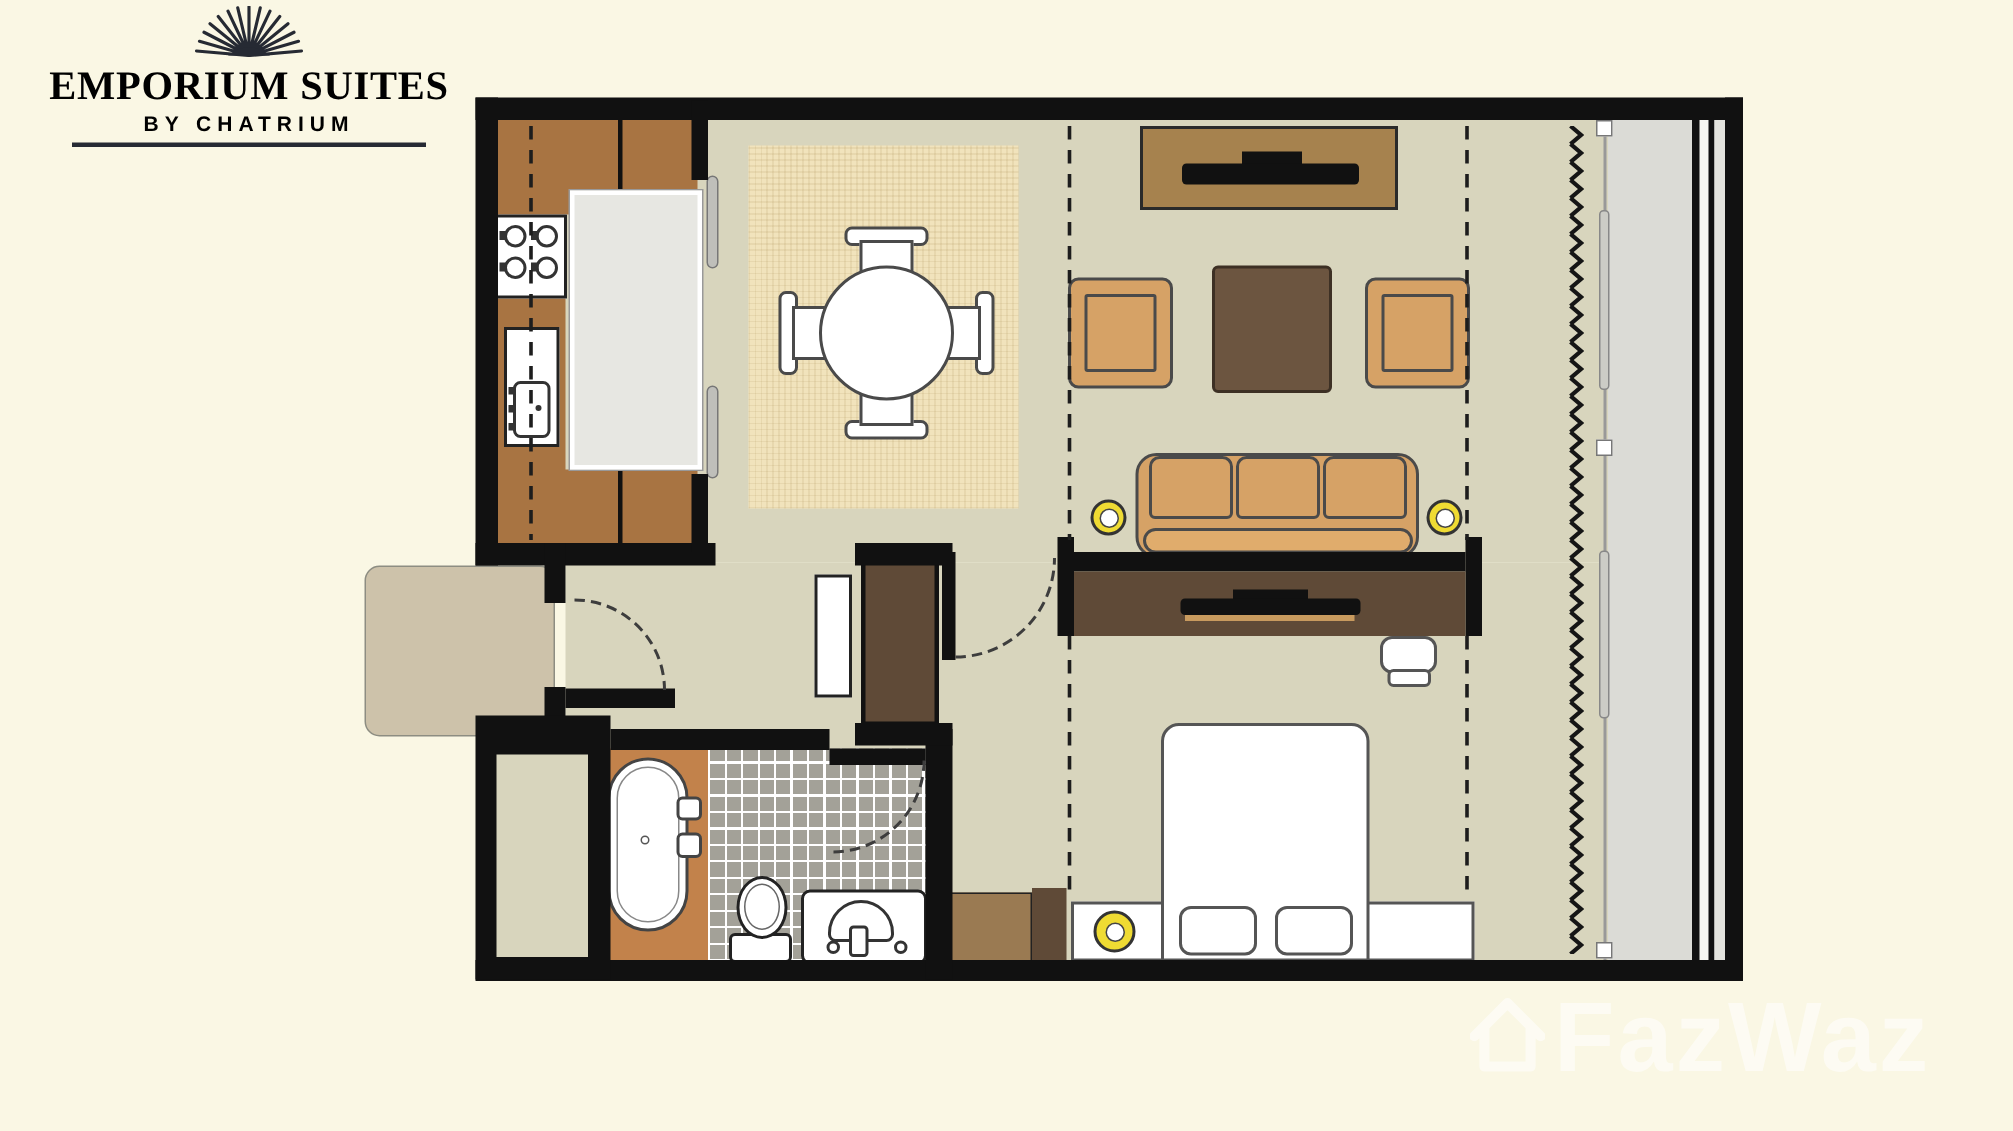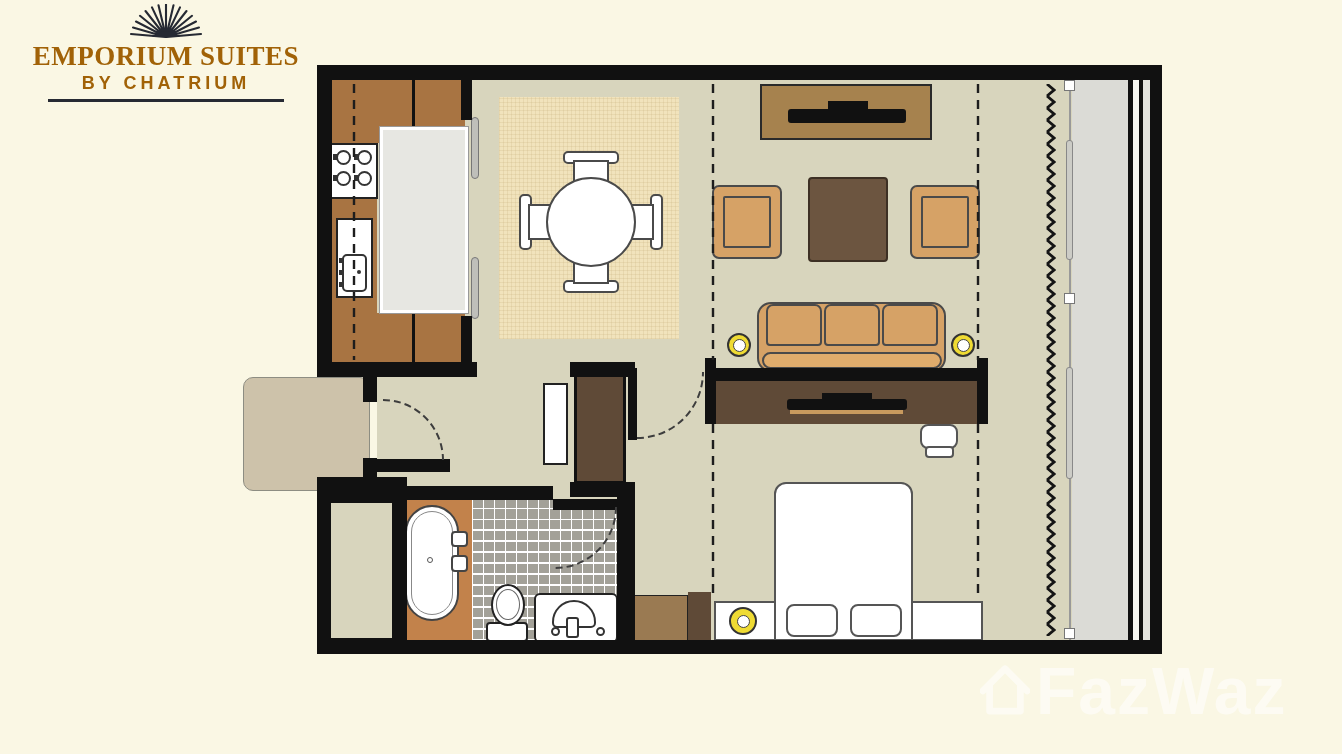--- a/index.html
+++ b/index.html
@@ -10,23 +10,23 @@
   }
   html,body{margin:0;padding:0;}
   body{font-family:"Liberation Sans",sans-serif;}
   #canvas{position:relative;width:1342px;height:754px;background:var(--bg);overflow:hidden;}
   .abs{position:absolute;}
   .w{position:absolute;background:var(--wall);}
   .outline{border:2px solid #4a4a4a;box-sizing:border-box;}
   .thin-outline{border:2px solid #222;box-sizing:border-box;}
   .white{background:#ffffff;}
   
-  #logo{position:absolute;left:18px;top:4px;width:296px;text-align:center;color:#a16207;}
+  #logo{position:absolute;left:18px;top:4px;width:296px;text-align:center;color:#000000;}
   #logo .name{font-family:"Liberation Serif",serif;font-size:27px;font-weight:700;letter-spacing:.5px;line-height:28px;}
-  #logo .byline{font-size:18px;font-weight:700;letter-spacing:4px;margin-top:3px;}
+  #logo .byline{font-size:14px;font-weight:700;letter-spacing:4px;margin-top:3px;}
   #logo .rule{width:236px;height:3px;background:#262a33;margin:5px auto 4px auto;}
   #logo .city{font-size:15px;font-weight:700;letter-spacing:5px;}
   
   #plan-title{position:absolute;left:172px;top:684px;width:1170px;text-align:center;
     font-family:"Liberation Serif",serif;font-size:54px;font-weight:700;letter-spacing:1px;color:#1b1b1b;}
   
   #watermark{position:absolute;left:980px;top:658px;display:flex;align-items:flex-start;gap:6px;
     color:rgba(255,255,255,0.55);}
   #watermark .wm-text{font-size:66px;font-weight:700;letter-spacing:2px;line-height:66px;}
   

